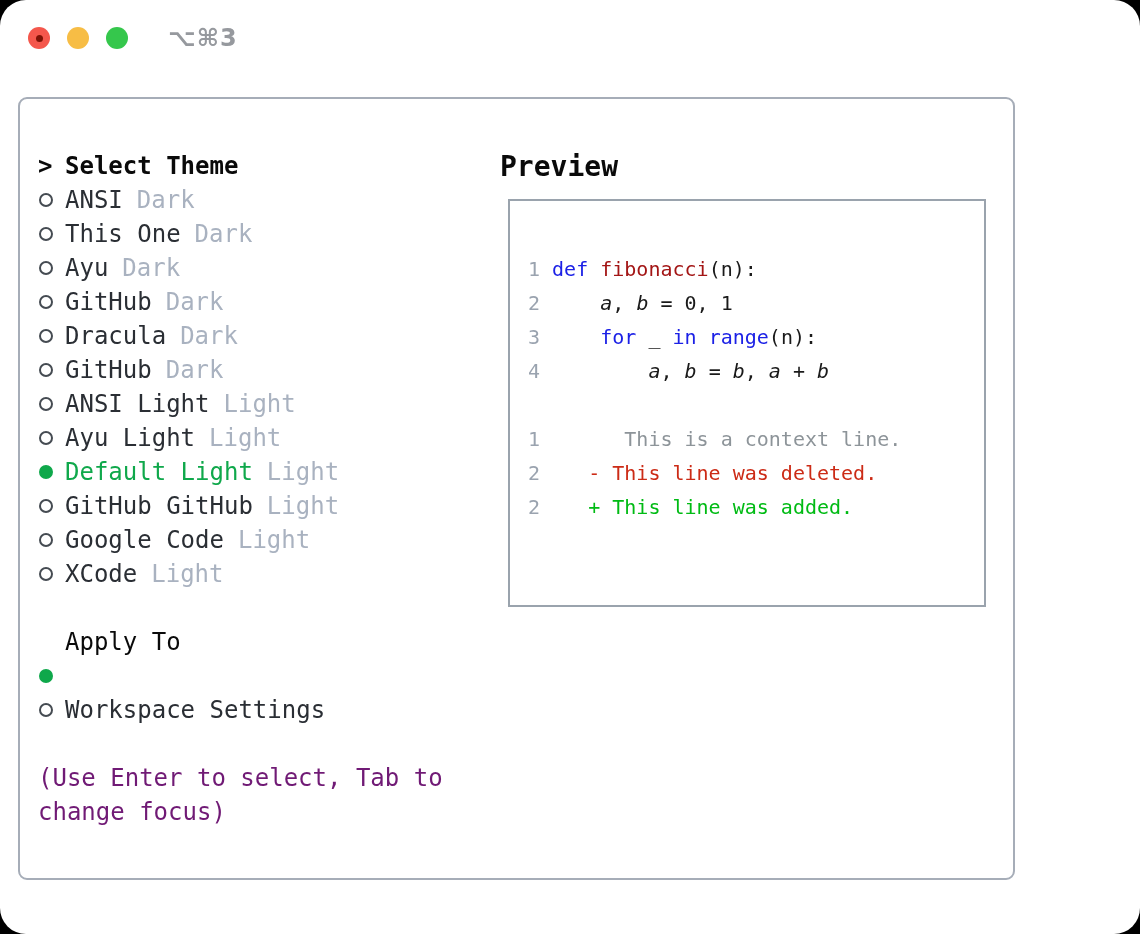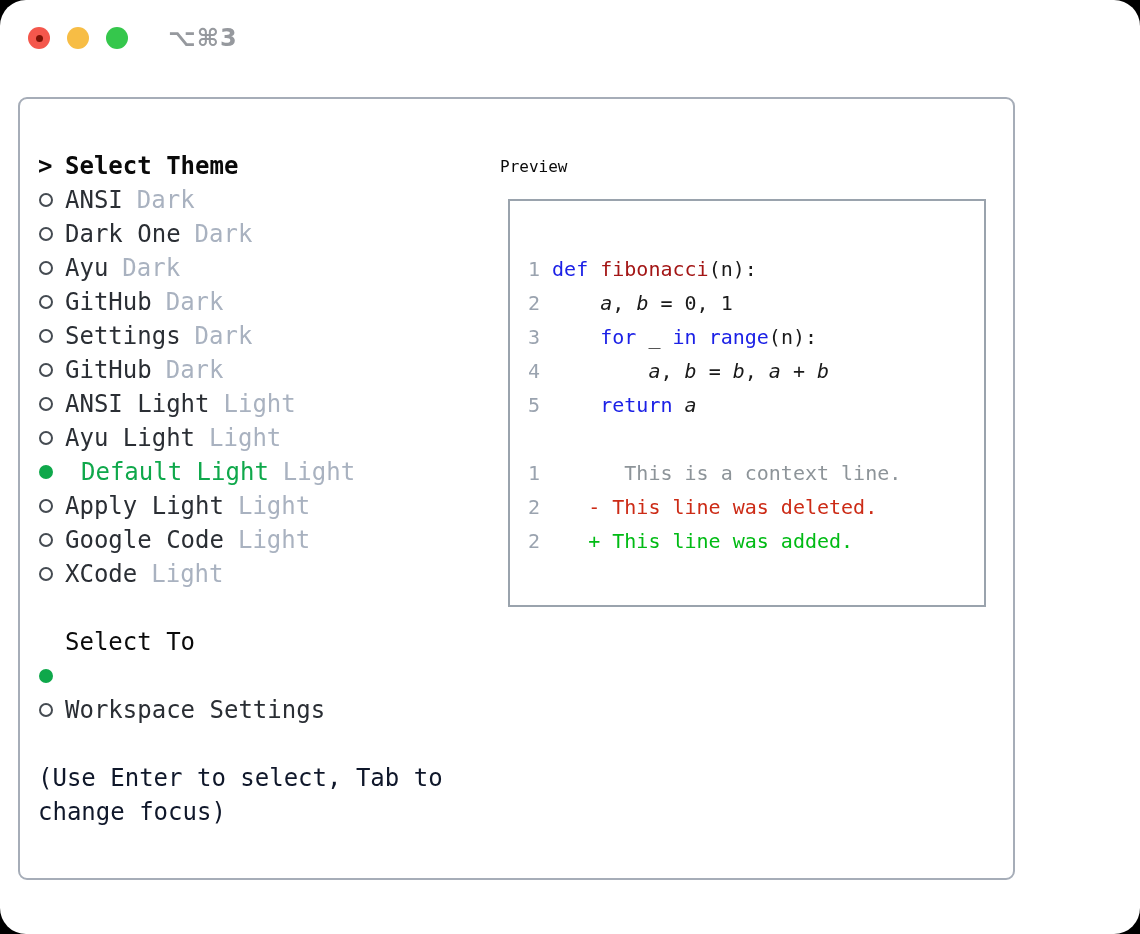--- a/index.html
+++ b/index.html
@@ -33,27 +33,27 @@
   .marker{flex:0 0 27px;width:27px;display:flex;align-items:center;color:#0a0a0a;}
   .hdr{font-weight:bold;color:#0a0a0a;}
   .hdr .name{color:#0a0a0a;}
   .subhdr .name{color:#0a0a0a;}
   .radio{
     width:14px;height:14px;box-sizing:border-box;border:2px solid #454b52;border-radius:50%;
     margin-left:1px;background:transparent;
   }
   .sel .radio{background:var(--accent-green);border-color:var(--accent-green);}
   .name{color:#2a2e34;}
-  .sel .name{color:var(--accent-green);margin-left:16px;}
+  .sel .name{color:var(--accent-green);}
   .tag{color:var(--muted-gray);margin-left:14px;}
-  .hint-row{color:#0f172a;}
+  .hint-row{color:#701a75;}
   
   .preview-title{
     position:absolute;left:480px;top:50px;height:34px;display:flex;align-items:center;
-    font-weight:normal;font-size:16px;color:#0a0a0a;
+    font-weight:bold;font-size:28px;color:#0a0a0a;
   }
   .preview-box{
     position:absolute;left:488px;top:100px;width:478px;height:408px;box-sizing:border-box;
     border:2px solid #9aa3ad;background:#fff;overflow:hidden;
     padding:51px 0 0 18px;
   }
   .code-line{height:34px;line-height:34px;white-space:pre;font-size:20px;color:#1a1a1a;}
   .lnum{display:inline-block;width:2ch;color:#9aa3af;}
   .tk-kw{color:var(--keyword-blue);}
   .tk-fn{color:var(--function-red);}
@@ -78,59 +78,58 @@
   <div class="panel">
 
     <div class="left">
       <div class="row hdr">
         <span class="marker">&gt;</span>
         <span class="name">Select Theme</span>
       </div>
 
       <div>
           <div class="row item"><span class="marker"><span class="radio"></span></span><span class="name">ANSI</span><span class="tag">Dark</span></div>
-          <div class="row item"><span class="marker"><span class="radio"></span></span><span class="name">Dark One</span><span class="tag">Dark</span></div>
+          <div class="row item"><span class="marker"><span class="radio"></span></span><span class="name">This One</span><span class="tag">Dark</span></div>
           <div class="row item"><span class="marker"><span class="radio"></span></span><span class="name">Ayu</span><span class="tag">Dark</span></div>
           <div class="row item"><span class="marker"><span class="radio"></span></span><span class="name">GitHub</span><span class="tag">Dark</span></div>
-          <div class="row item"><span class="marker"><span class="radio"></span></span><span class="name">Settings</span><span class="tag">Dark</span></div>
+          <div class="row item"><span class="marker"><span class="radio"></span></span><span class="name">Dracula</span><span class="tag">Dark</span></div>
           <div class="row item"><span class="marker"><span class="radio"></span></span><span class="name">GitHub</span><span class="tag">Dark</span></div>
           <div class="row item"><span class="marker"><span class="radio"></span></span><span class="name">ANSI Light</span><span class="tag">Light</span></div>
           <div class="row item"><span class="marker"><span class="radio"></span></span><span class="name">Ayu Light</span><span class="tag">Light</span></div>
           <div class="row item sel"><span class="marker"><span class="radio"></span></span><span class="name">Default Light</span><span class="tag">Light</span></div>
-          <div class="row item"><span class="marker"><span class="radio"></span></span><span class="name">Apply Light</span><span class="tag">Light</span></div>
+          <div class="row item"><span class="marker"><span class="radio"></span></span><span class="name">GitHub GitHub</span><span class="tag">Light</span></div>
           <div class="row item"><span class="marker"><span class="radio"></span></span><span class="name">Google Code</span><span class="tag">Light</span></div>
           <div class="row item"><span class="marker"><span class="radio"></span></span><span class="name">XCode</span><span class="tag">Light</span></div>
         </div>
 
       <div class="row"></div>
 
       <div class="row subhdr">
         <span class="marker"></span>
-        <span class="name">Select To</span>
+        <span class="name">Apply To</span>
       </div>
 
       <div>
           <div class="row item sel"><span class="marker"><span class="radio"></span></span></div>
           <div class="row item"><span class="marker"><span class="radio"></span></span><span class="name">Workspace Settings</span></div>
         </div>
 
       <div class="row"></div>
 
       <div class="row hint-row">(Use Enter to select, Tab to</div>
       <div class="row hint-row">change focus)</div>
     </div>
 
     <div class="preview-title">Preview</div>
 
     <div class="preview-box">
         <div class="code-line"><span class="lnum">1</span><span class="tk-kw">def</span><span class="tk-plain"> </span><span class="tk-fn">fibonacci</span><span class="tk-plain">(n):</span></div>
         <div class="code-line"><span class="lnum">2</span><span class="tk-plain">    </span><span class="tk-var">a</span><span class="tk-plain">, </span><span class="tk-var">b</span><span class="tk-plain"> = 0, 1</span></div>
         <div class="code-line"><span class="lnum">3</span><span class="tk-plain">    </span><span class="tk-kw">for</span><span class="tk-plain"> _ </span><span class="tk-kw">in</span><span class="tk-plain"> </span><span class="tk-kw">range</span><span class="tk-plain">(n):</span></div>
         <div class="code-line"><span class="lnum">4</span><span class="tk-plain">        </span><span class="tk-var">a</span><span class="tk-plain">, </span><span class="tk-var">b</span><span class="tk-plain"> = </span><span class="tk-var">b</span><span class="tk-plain">, </span><span class="tk-var">a</span><span class="tk-plain"> + </span><span class="tk-var">b</span></div>
-        <div class="code-line"><span class="lnum">5</span><span class="tk-plain">    </span><span class="tk-kw">return</span><span class="tk-plain"> </span><span class="tk-var">a</span></div>
         <div class="code-line"><span class="lnum"></span></div>
         <div class="code-line"><span class="lnum">1</span><span class="tk-ctx">      This is a context line.</span></div>
         <div class="code-line"><span class="lnum">2</span><span class="tk-del">   - This line was deleted.</span></div>
         <div class="code-line"><span class="lnum">2</span><span class="tk-add">   + This line was added.</span></div>
       </div>
 
   </div>
 </div>
 
 </body></html>

